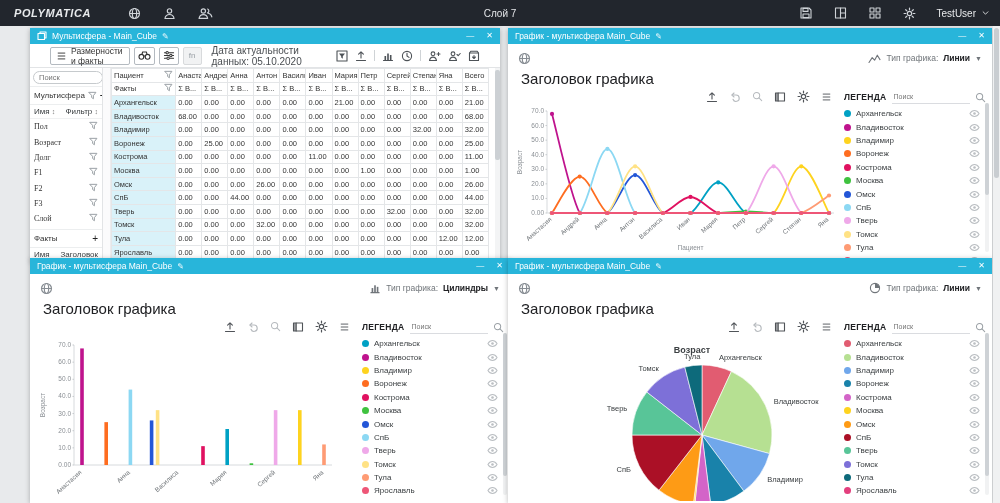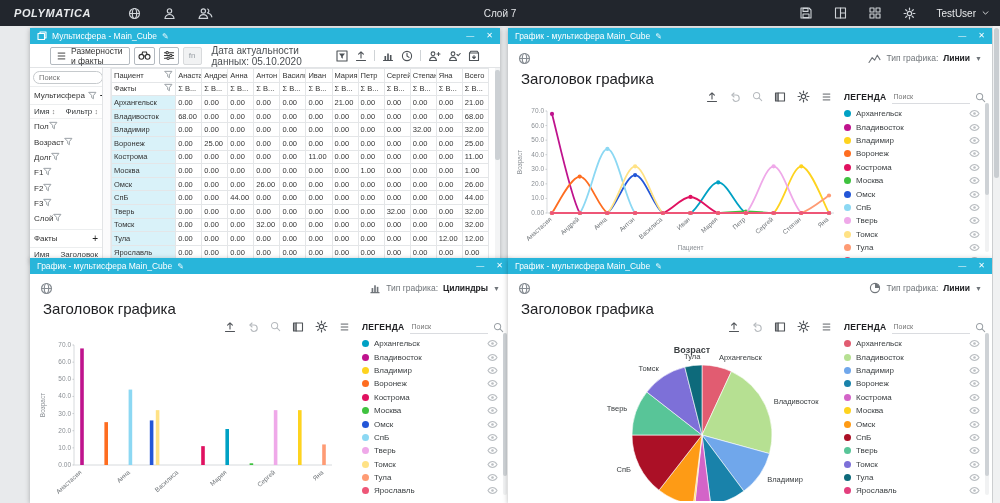--- a/index.html
+++ b/index.html
@@ -36,21 +36,21 @@
   .sidebar{width:72px;min-width:72px;border-right:1px solid #e2e4e6;font-size:8px;color:#333;display:flex;flex-direction:column;overflow:hidden;}
   .sb-search{padding:3px 3px 2px;}
   .sb-search input{width:58px;border:1px solid #c6cacd;border-radius:7px;height:11px;font-size:7.5px;
                    padding:0 5px;outline:none;color:#555;font-family:inherit;}
   .sb-sec{display:flex;align-items:center;gap:3px;padding:3px 4px;border-top:1px solid #eceeef;
           border-bottom:1px solid #eceeef;font-size:8px;}
   .sb-sec .plus{margin-left:auto;font-size:10px;color:#222;cursor:pointer;}
   .sb-cols{display:flex;justify-content:space-between;padding:2px 4px 2px;color:#3c4043;border-bottom:1px solid #f0f1f2;}
   .sb-sort{font-size:7px;color:#777;}
   .sb-list{overflow:hidden;flex:1;}
-  .sb-item{display:flex;align-items:center;padding:2.2px 4px;cursor:pointer;}
+  .sb-item{display:flex;align-items:center;justify-content:space-between;padding:2.2px 4px;cursor:pointer;font-family:Liberation Serif, serif;}
   .sb-item .fico{color:#9aa0a5;}
   .sb-facts{margin-top:auto;}
   .gutter{width:7px;min-width:7px;background:#fbfbfc;border-right:1px solid #ececee;}
   .ms-tablewrap{flex:1;overflow:hidden;position:relative;}
   table.ms{border-collapse:collapse;table-layout:fixed;font-size:7.5px;width:378px;}
   table.ms th,table.ms td{border:1px solid #e4e6e8;height:12.6px;padding:0 2px;white-space:nowrap;
        overflow:hidden;font-weight:normal;text-align:left;color:#333;}
   table.ms col.c0{width:64px;}
   table.ms col.cn{width:26px;}
   td.cityname{background:#d9f2f9;border:1px solid #84d2e9;cursor:pointer;}

